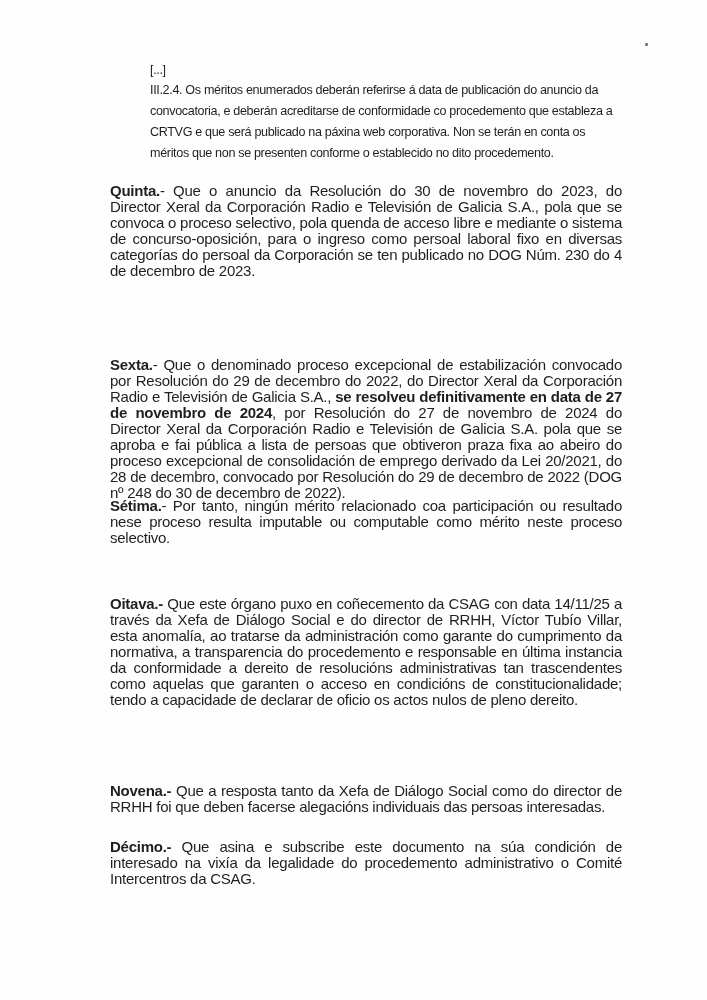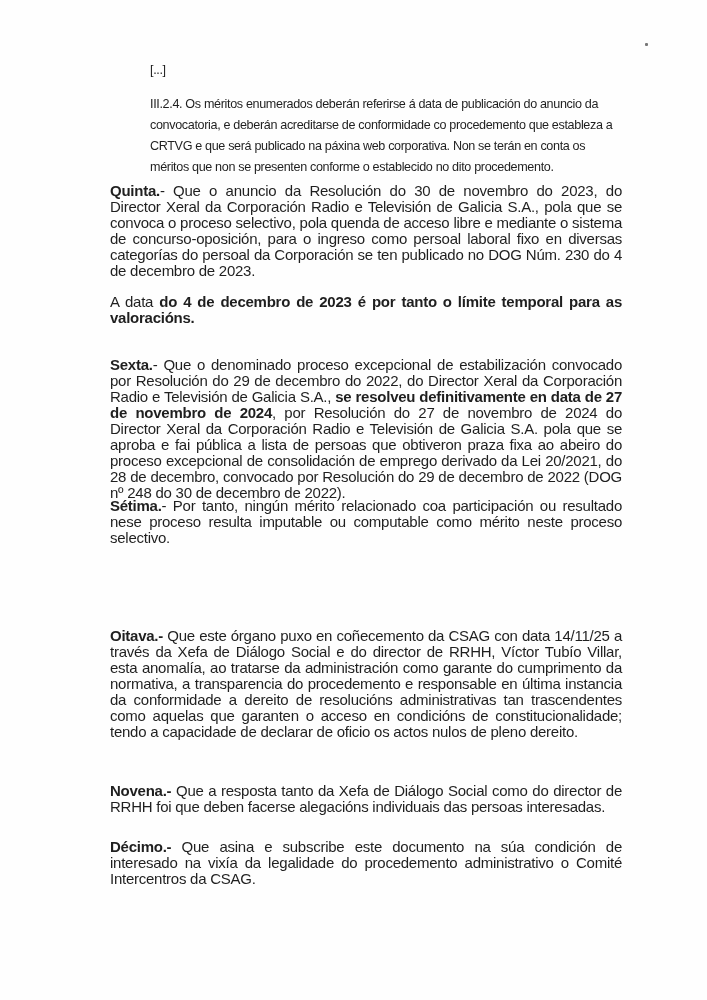--- a/index.html
+++ b/index.html
@@ -30,55 +30,54 @@
     }
     .quote-block {
       position: absolute;
       left: 150px;
       width: 470px;
       font-size: 12.6px;
       line-height: 21px;
       letter-spacing: -0.35px;
     }
     .ellipsis { top: 60px; }
-    .quote-para { top: 94px; }
+    .quote-para { top: 80px; }
     .para {
       position: absolute;
       left: 110px;
       width: 512px;
       font-size: 15px;
       line-height: 16px;
       text-align: justify;
       letter-spacing: -0.25px;
     }
     .para .lead { font-weight: bold; }
     .para b { font-weight: bold; }
     #p-quinta  { top: 183px; }
     #p-adata   { top: 294px; }
     #p-sexta   { top: 333px; margin-top: 24px; }
     #p-setima  { top: 498px; }
     #p-isto    { top: 562px; }
-    #p-oitava  { top: 628px; }
+    #p-oitava  { top: 596px; }
     #p-novena  { top: 783px; }
     #p-decimo  { top: 839px; }
   </style>
 </head>
 <body>
 
 <div class="page">
 
   <div class="mark"></div>
 
   <div class="quote-block ellipsis">[...]</div>
 
   <div class="quote-block quote-para">III.2.4. Os méritos enumerados deberán referirse á data de publicación do anuncio da convocatoria, e deberán acreditarse de conformidade co procedemento que estableza a CRTVG e que será publicado na páxina web corporativa. Non se terán en conta os méritos que non se presenten conforme o establecido no dito procedemento.</div>
 
   <div class="para" id="p-quinta"><span class="lead">Quinta.</span><span>- Que o anuncio da Resolución do 30 de novembro do 2023, do Director Xeral da Corporación Radio e Televisión de Galicia S.A., pola que se convoca o proceso selectivo, pola quenda de acceso libre e mediante o sistema de concurso-oposición, para o ingreso como persoal laboral fixo en diversas categorías do persoal da Corporación se ten publicado no DOG Núm. 230 do 4 de decembro de 2023.</span></div>
 
-  <div class="para" id="p-adata"><span>A data </span><b>do 4 de decembro de 2023 é por tanto o límite temporal para as valoracións.</b></div>
 
   <div class="para" id="p-sexta"><span class="lead">Sexta.</span><span>- Que o denominado proceso excepcional de estabilización convocado por Resolución do 29 de decembro do 2022, do Director Xeral da Corporación Radio e Televisión de Galicia S.A., </span><b>se resolveu definitivamente en data de 27 de novembro de 2024</b><span>, por Resolución do 27 de novembro de 2024 do Director Xeral da Corporación Radio e Televisión de Galicia S.A. pola que se aproba e fai pública a lista de persoas que obtiveron praza fixa ao abeiro do proceso excepcional de consolidación de emprego derivado da Lei 20/2021, do 28 de decembro, convocado por Resolución do 29 de decembro de 2022 (DOG nº 248 do 30 de decembro de 2022).</span></div>
 
   <div class="para" id="p-setima"><span class="lead">Sétima.</span><span>- Por tanto, ningún mérito relacionado coa participación ou resultado nese proceso resulta imputable ou computable como mérito neste proceso selectivo.</span></div>
 
 
   <div class="para" id="p-oitava"><span class="lead">Oitava.-</span><span> Que este órgano puxo en coñecemento da CSAG con data 14/11/25 a través da Xefa de Diálogo Social e do director de RRHH, Víctor Tubío Villar, esta anomalía, ao tratarse da administración como garante do cumprimento da normativa, a transparencia do procedemento e responsable en última instancia da conformidade a dereito de resolucións administrativas tan trascendentes como aquelas que garanten o acceso en condicións de constitucionalidade; tendo a capacidade de declarar de oficio os actos nulos de pleno dereito.</span></div>
 
   <div class="para" id="p-decimo"><span class="lead">Décimo.-</span><span> Que asina e subscribe este documento na súa condición de interesado na vixía da legalidade do procedemento administrativo o Comité Intercentros da CSAG.</span></div>
 

